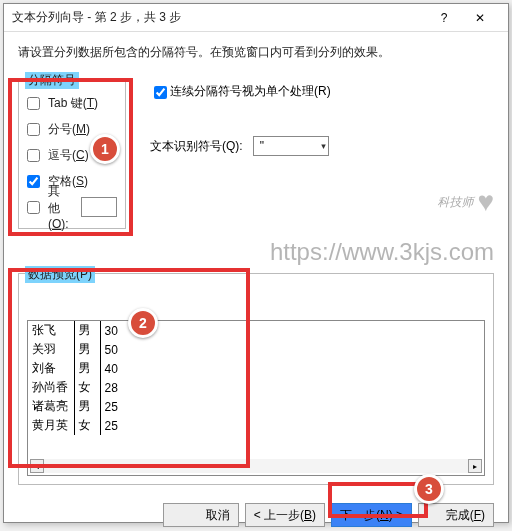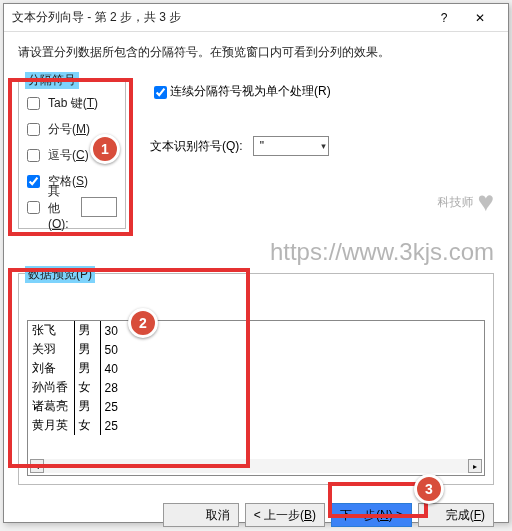--- a/index.html
+++ b/index.html
@@ -34,21 +34,21 @@
   .sb-track { flex: 1; background: #f4f4f4; }
   .button-row { display: flex; justify-content: flex-end; gap: 6px; padding: 12px 14px; }
   .dlg-btn { min-width: 76px; height: 24px; border: 1px solid #999; background: #eee; display: flex; align-items: center; justify-content: flex-end; cursor: pointer; padding: 0 8px; }
   .dlg-btn.default { border: 1px solid #2a7bd6; background: #3b82f6; }
   .dlg-btn .u { text-decoration: underline; }
 
   .hl-red { position: absolute; border: 4px solid #e53131; pointer-events: none; }
   .num-circle { position: absolute; width: 30px; height: 30px; border-radius: 50%; background: #d84d3b; border: 3px solid #fff; color: #fff; display: flex; align-items: center; justify-content: center; font-weight: bold; font-size: 14px; box-shadow: 0 1px 3px rgba(0,0,0,0.4); pointer-events: none; }
 
   .watermark { position: absolute; pointer-events: none; text-align: right; }
-  .wm-main { font-size: 32px; color: rgba(100,100,100,0.55); font-weight: 400; display: flex; align-items: center; gap: 4px; justify-content: flex-end; }
+  .wm-main { font-size: 32px; color: rgba(100,100,100,0.55); font-weight: 400; display: flex; align-items: center; gap: 4px; justify-content: flex-end; font-style: italic; }
   .wm-heart { font-size: 28px; color: rgba(140,140,140,0.55); }
   .wm-url { font-size: 24px; color: rgba(120,120,120,0.55); margin-top: 20px; }
 </style>
 </head>
 <body>
 
 <div class="dialog">
   <div class="titlebar">
     <span class="title">文本分列向导 - 第 2 步，共 3 步</span>
     <div class="btn">

